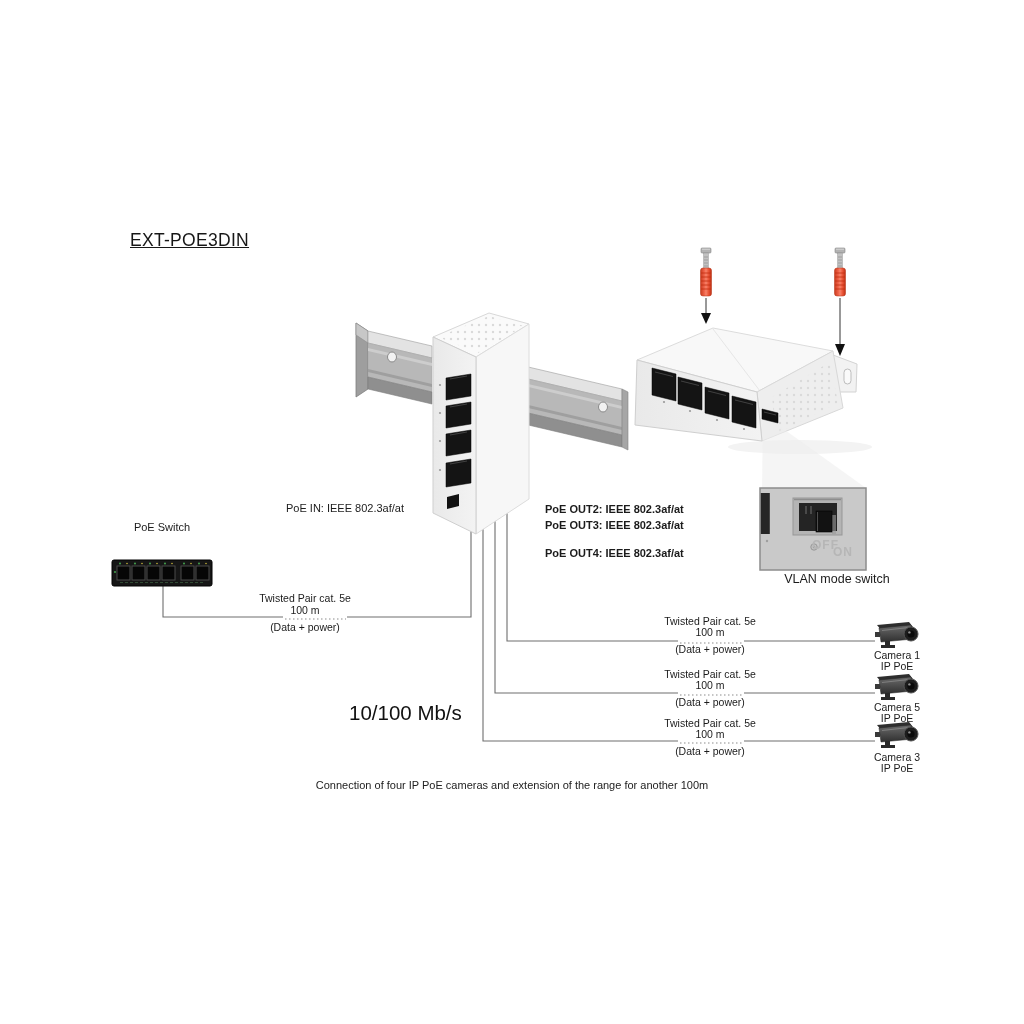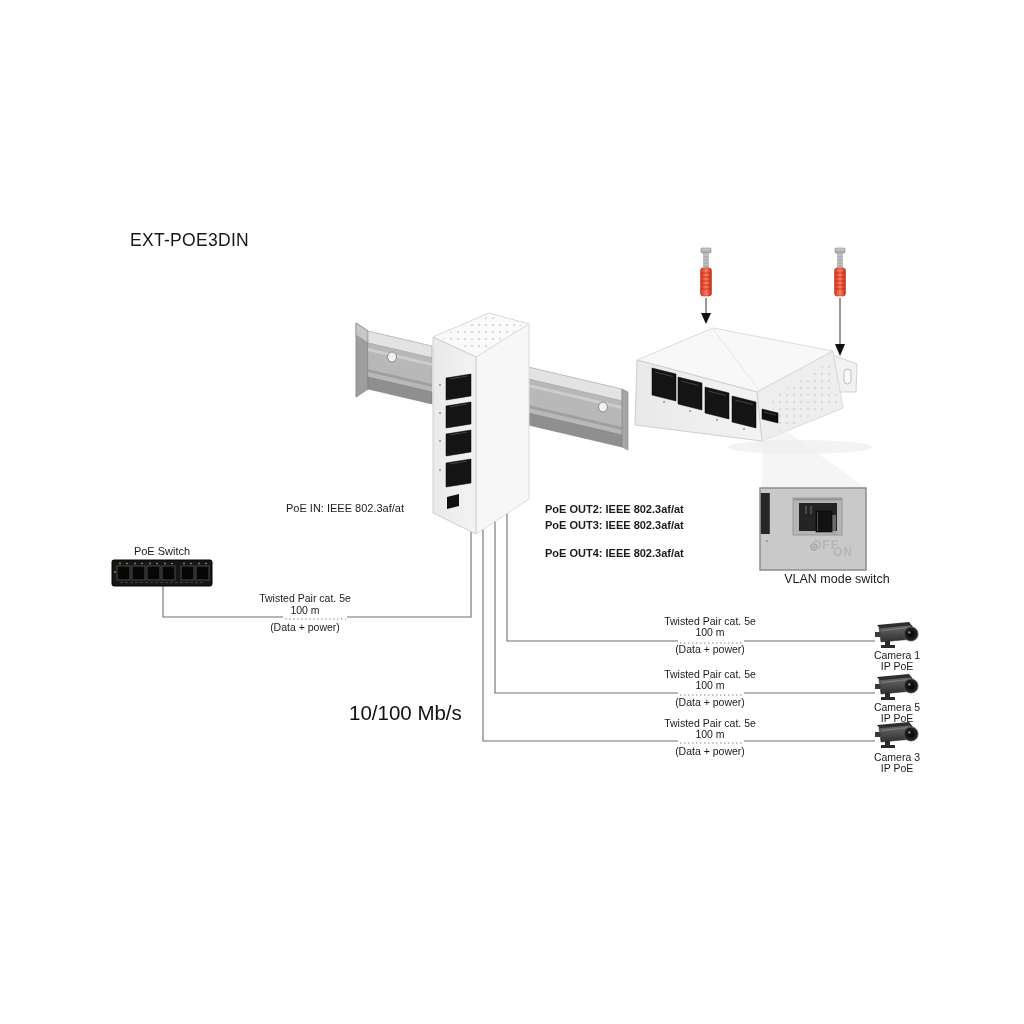--- a/index.html
+++ b/index.html
@@ -1,25 +1,25 @@
 <!DOCTYPE html>
 <html><head>
 <meta charset="utf-8">
 <style>
   html,body{margin:0;padding:0;background:#ffffff;}
   .canvas{position:relative;width:1024px;height:1024px;background:#ffffff;overflow:hidden;
           font-family:"Liberation Sans", sans-serif;color:#1b1b1b;}
   svg{position:absolute;left:0;top:0;}
   .lbl{position:absolute;white-space:nowrap;color:#1b1b1b;}
-  .title{left:130px;top:230px;font-size:17.5px;letter-spacing:.3px;color:#171717;}
+  .title{left:130px;top:230px;font-size:17.5px;letter-spacing:.3px;color:#171717;text-decoration:underline;}
   .small{font-size:11px;}
   .cable{font-size:10.5px;text-align:center;}
   .poe-in{left:268px;top:502px;width:136px;text-align:right;}
   .out{left:545px;width:170px;font-weight:bold;}
-  .switch-lbl{left:112px;top:545px;width:100px;text-align:center;font-size:11px;}
+  .switch-lbl{left:112px;top:521px;width:100px;text-align:center;font-size:11px;}
   .speed{left:349px;top:701px;font-size:20.5px;color:#111;}
   .vlan-cap{left:758px;top:572px;width:110px;text-align:center;font-size:12.5px;margin-left:24px;}
   .footer{left:262px;top:779px;width:500px;text-align:center;font-size:11px;color:#222;}
   .cam-lbl{width:80px;text-align:center;font-size:10.5px;line-height:11px;}
   .emboss{position:absolute;font-size:12px;font-weight:bold;color:#b6b6b6;letter-spacing:1px;}
 </style>
 </head>
 <body>
 
 <div class="canvas">
@@ -277,14 +277,15 @@
 <div class="lbl cam-lbl" style="left:857px;top:713px;">IP PoE</div>
 <div class="lbl cam-lbl" style="left:857px;top:752px;">Camera 3</div>
 <div class="lbl cam-lbl" style="left:857px;top:763px;">IP PoE</div>
 
 <div class="lbl speed">10/100 Mb/s</div>
 
 <div class="emboss" style="left:766px;top:538px;margin-left:46px;">OFF</div>
 <div class="emboss" style="left:833px;top:545px;">ON</div>
 <div class="lbl vlan-cap">VLAN mode switch</div>
 
+<div class="lbl footer">Connection of four IP PoE cameras and extension of the range for another 100m</div>
 
 </div>
 
 </body></html>

